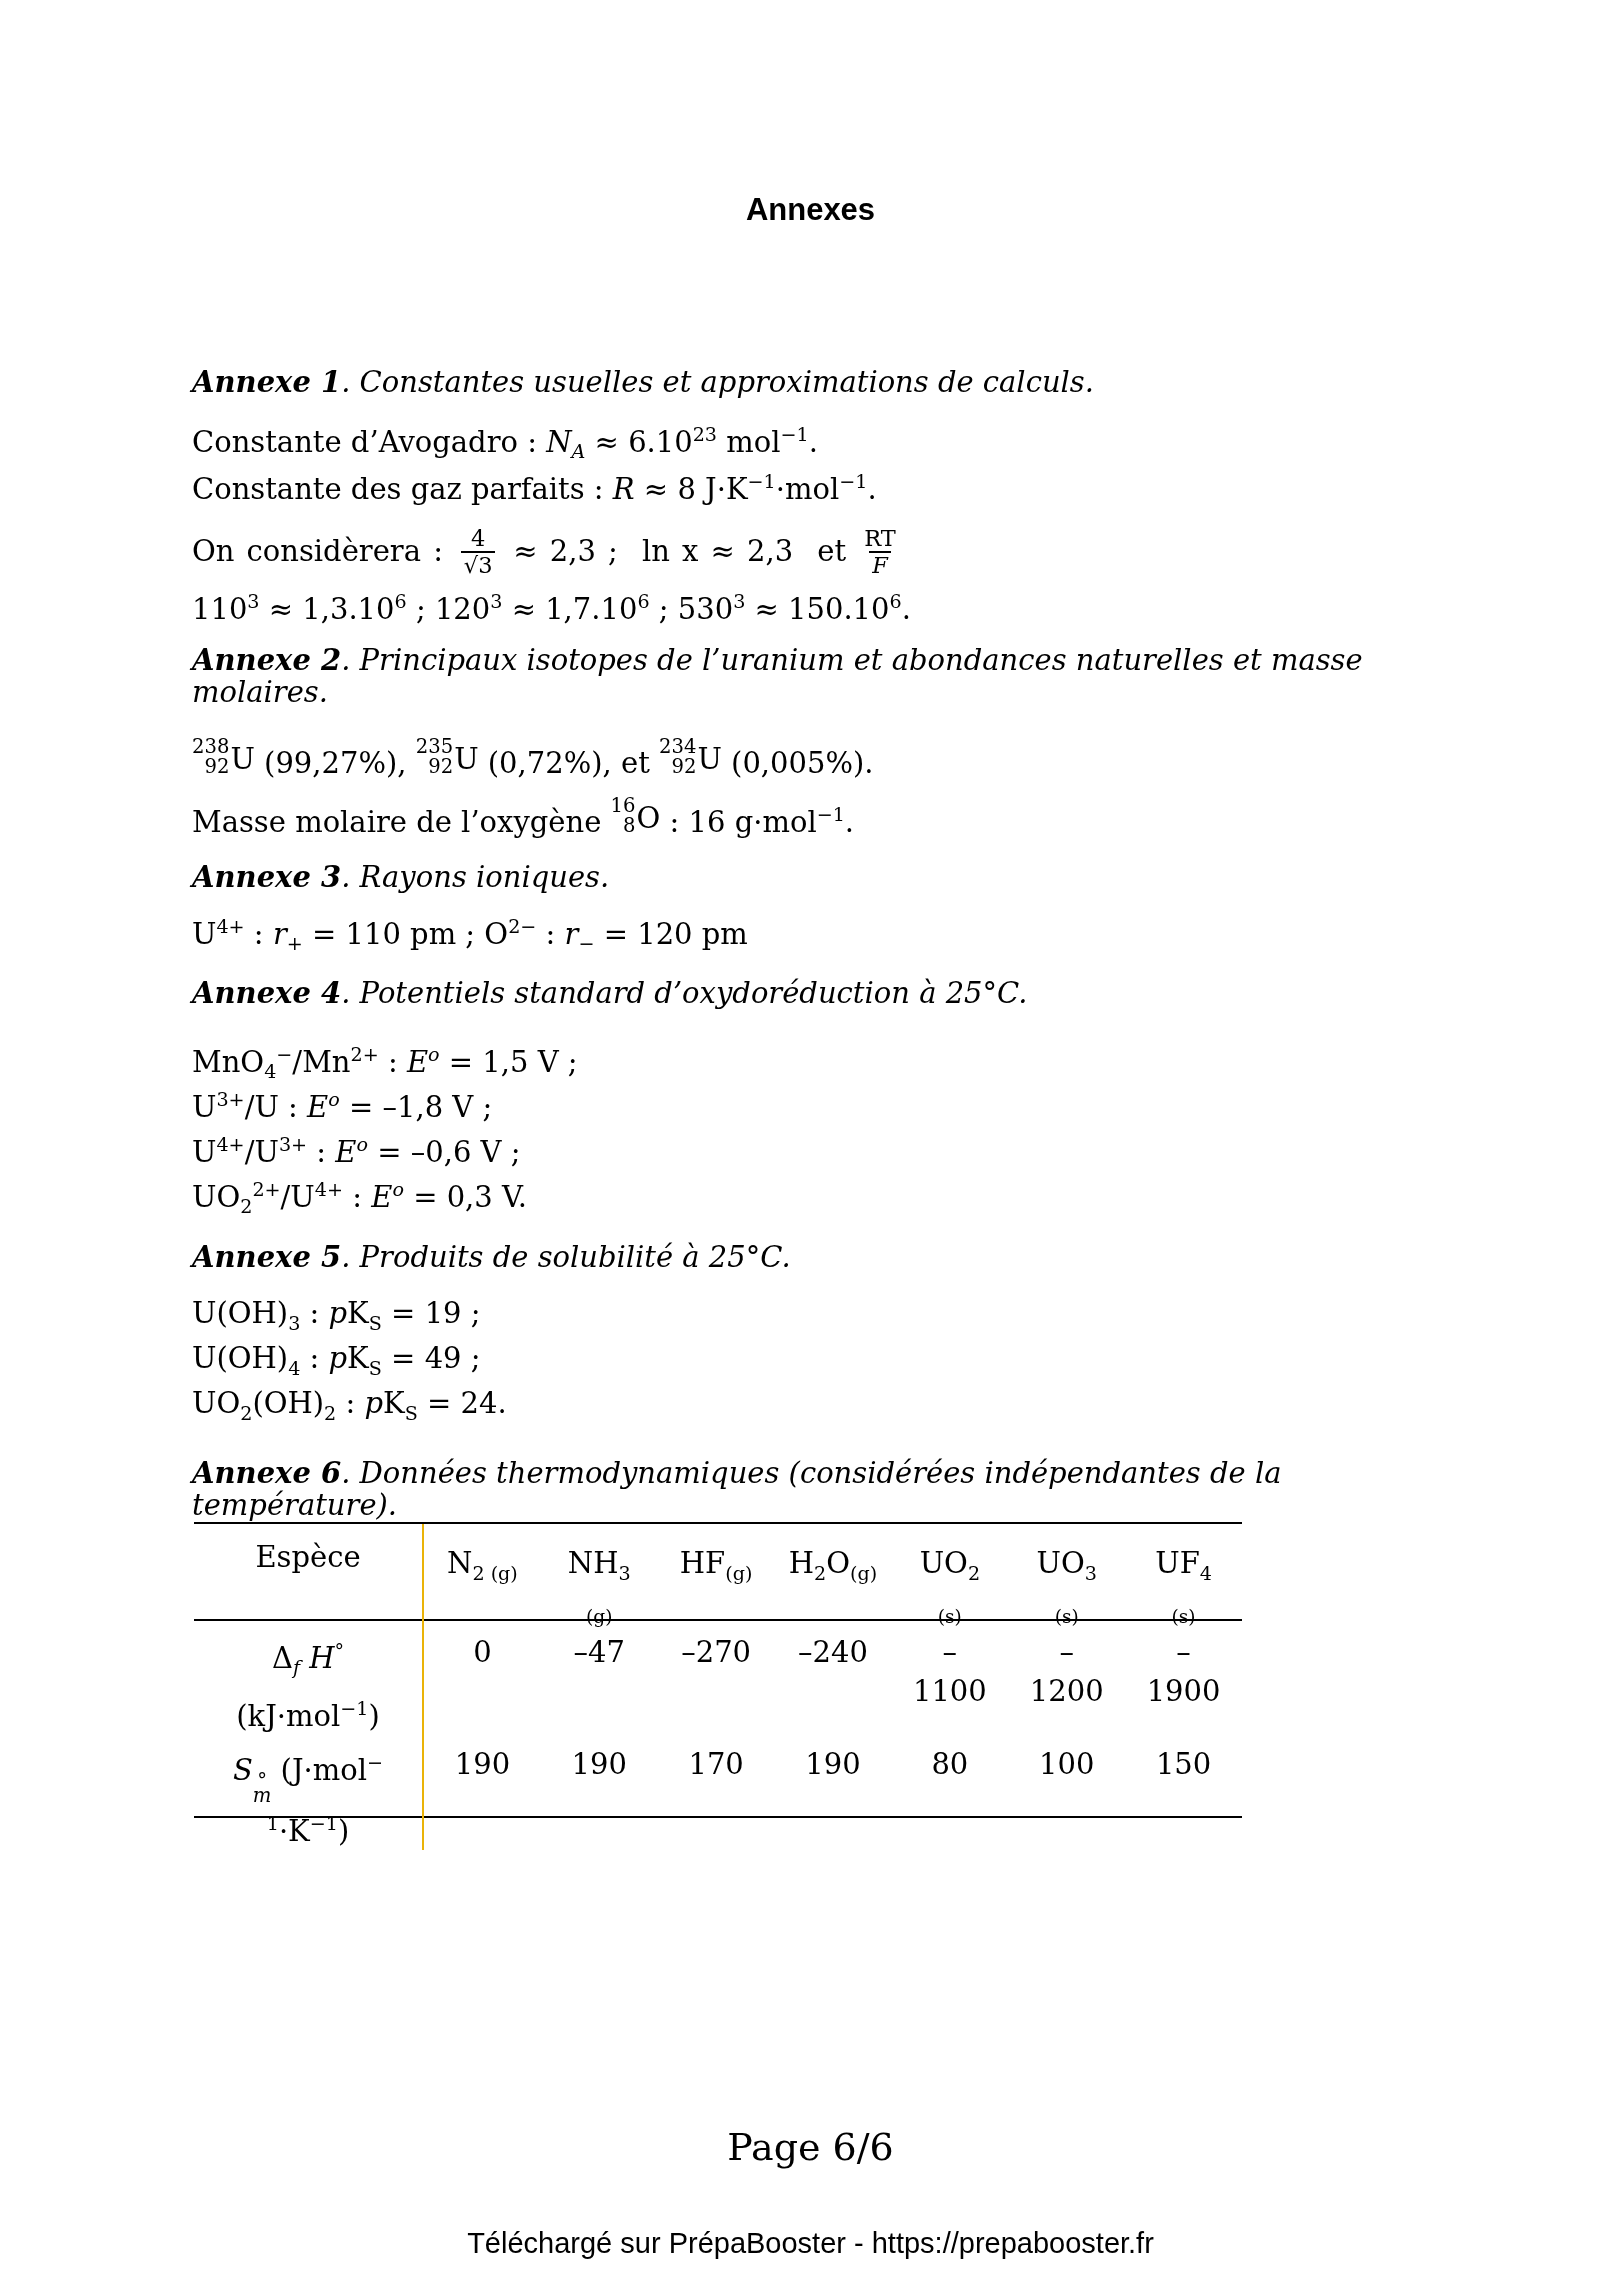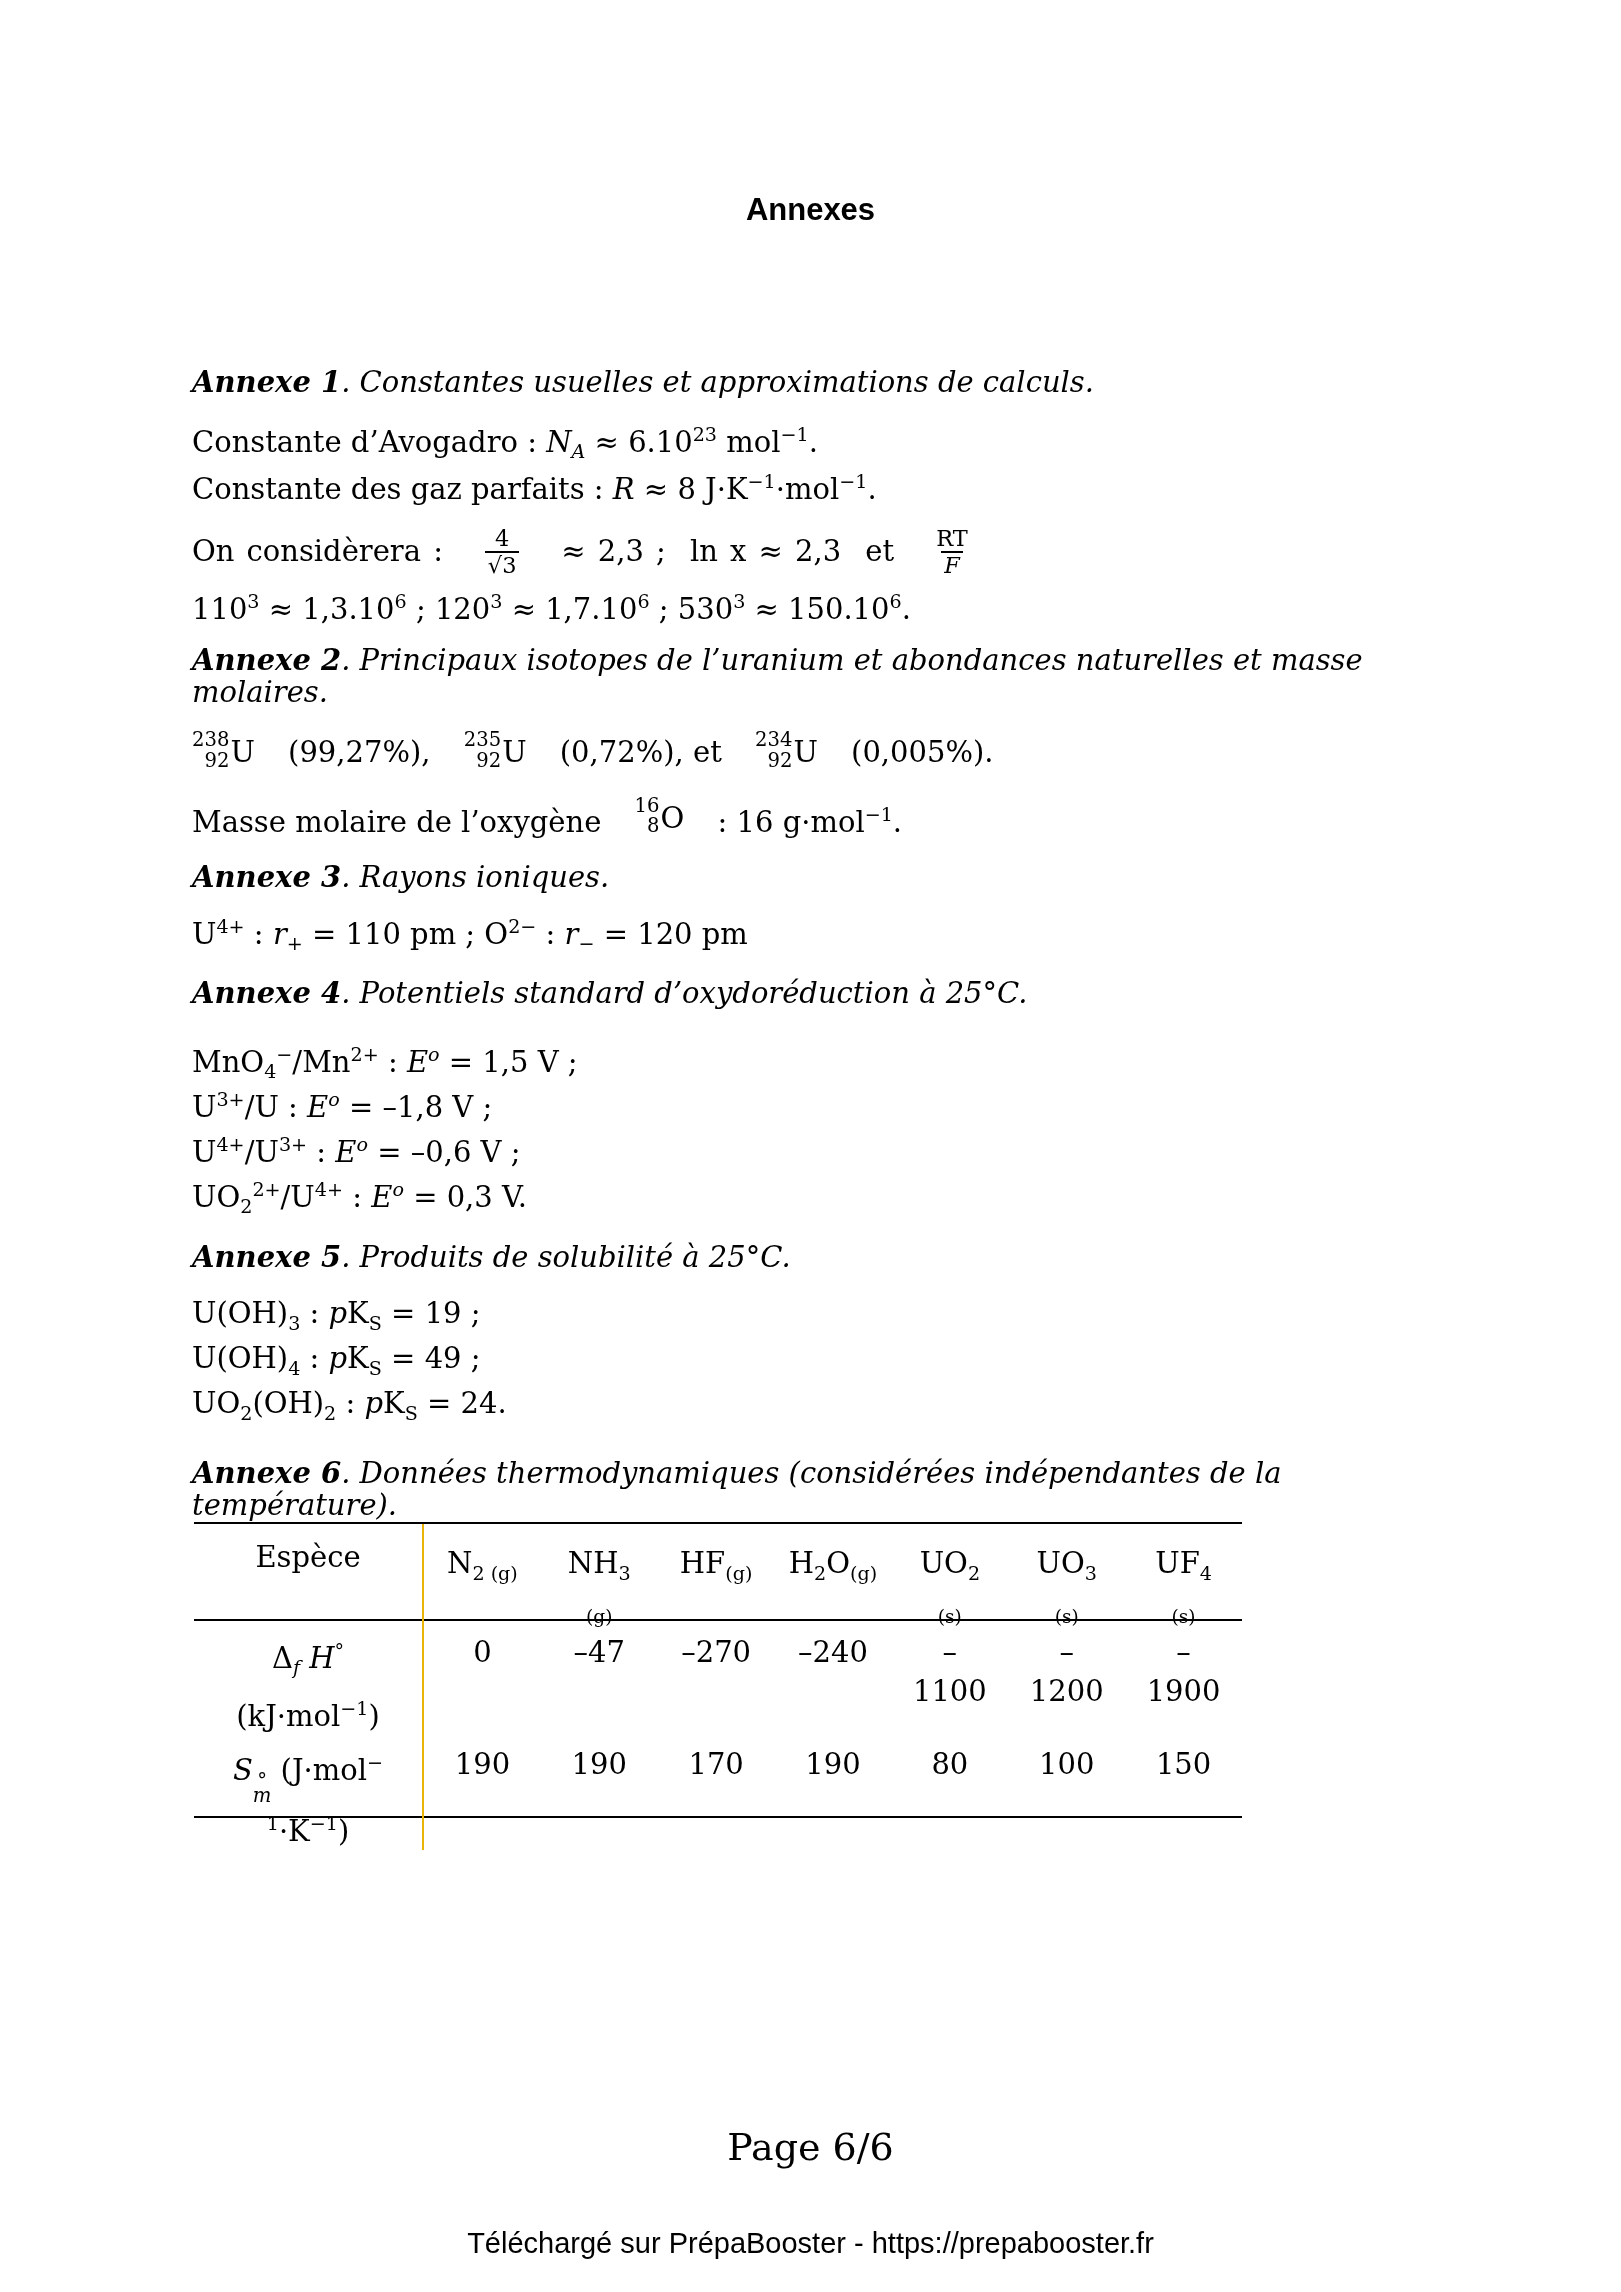--- a/index.html
+++ b/index.html
@@ -4,23 +4,23 @@
 <style>
   html,body{margin:0;padding:0;background:#ffffff;}
   .page{position:relative;width:1621px;height:2293px;background:#ffffff;color:#000;
         font-family:"DejaVu Serif", serif;overflow:hidden;}
   .doc-title{position:absolute;top:193px;left:0;width:1621px;text-align:center;
         font-family:"Liberation Sans", sans-serif;font-weight:bold;font-size:31px;line-height:33px;}
   .line{position:absolute;left:192px;font-size:29px;line-height:33px;white-space:pre;}
   .h b{font-style:italic;font-weight:bold;}
   .h .hi{font-style:italic;}
   .h2l{line-height:32px;}
-  .flexline{display:flex;align-items:center;gap:24px;}
+  .flexline{display:flex;align-items:center;}
   .approx{height:69px;word-spacing:2.9px;}
-  .isoline{height:55px;}
+  .isoline{height:55px;align-items:flex-end;}
   .masseline{height:51px;align-items:flex-end;}
   sub,sup{font-size:0.66em;}
   .frac{display:inline-flex;flex-direction:column;align-items:center;margin:0 5.9px;
         font-size:22.5px;line-height:24.5px;white-space:pre;}
   .frac .den{border-top:2px solid #000;padding:0 2.9px;}
   .it{font-style:italic;}
   .nuc{display:inline-flex;align-items:center;}
   .nuc .pre{display:inline-flex;flex-direction:column;align-items:flex-end;
         font-size:19.6px;line-height:20.6px;margin-right:1px;position:relative;top:-2px;}
   .stk{display:inline-flex;flex-direction:column;align-items:center;vertical-align:-7.8px;

